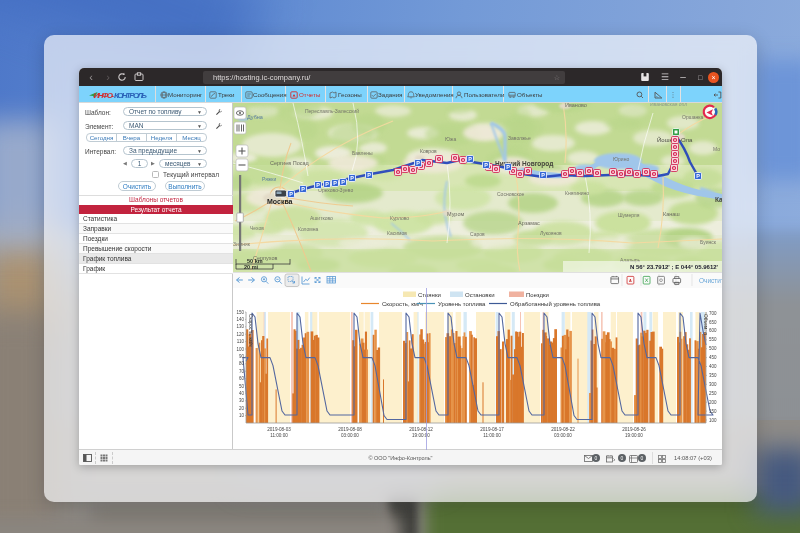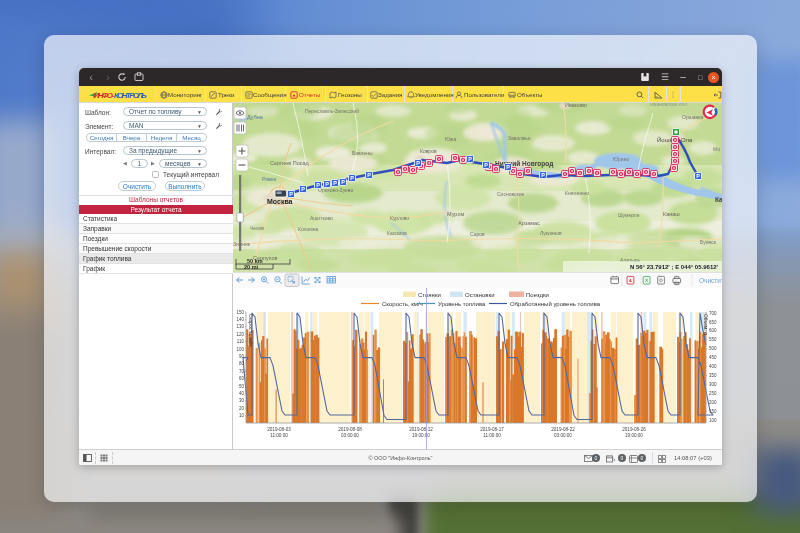--- a/index.html
+++ b/index.html
@@ -29,30 +29,31 @@
         <div class="abs" style="left:6px;top:3px;width:12px;height:12px;color:#9a9596;font-size:11px;line-height:12px;text-align:center;">‹</div>
         <div class="abs" style="left:23px;top:3px;width:12px;height:12px;color:#5f5a5b;font-size:11px;line-height:12px;text-align:center;">›</div>
         <svg class="abs" style="left:38px;top:4px;" width="10" height="10" viewBox="0 0 10 10">
           <path d="M8.2 5a3.2 3.2 0 1 1-1-2.3" fill="none" stroke="#cac6c7" stroke-width="1.1"></path>
           <path d="M7.2 0.8 l0.4 2.2 -2.2 -0.4z" fill="#cac6c7"></path>
         </svg>
         <svg class="abs" style="left:55px;top:4px;" width="10" height="10" viewBox="0 0 10 10">
           <rect x="1" y="2" width="8" height="6.5" rx="1" fill="none" stroke="#cac6c7" stroke-width="1"></rect>
           <rect x="3.4" y="0.8" width="3.2" height="2.4" fill="#2c2829" stroke="#cac6c7" stroke-width="1"></rect>
         </svg>
+        <div class="abs" style="left:124px;top:2.5px;width:362px;height:13px;background:#413d3e;border-radius:2px;color:#dedada;font-size:7.5px;line-height:13px;"><span style="margin-left:10px;">https://hosting.ic-company.ru/</span><span style="position:absolute;right:5px;top:0;color:#8a8586;font-size:7px;">☆</span></div>
         <svg class="abs" style="left:561px;top:4px;" width="10" height="10" viewBox="0 0 10 10">
           <rect x="1.2" y="1" width="7.6" height="8" rx="1" fill="#e8e4e5"></rect>
           <rect x="3.6" y="1" width="2.8" height="3.4" fill="#2c2829"></rect>
         </svg>
         <div class="abs" style="left:580px;top:3px;width:12px;height:12px;color:#cac6c7;font-size:9px;line-height:12px;text-align:center;">☰</div>
         <div class="abs" style="left:598px;top:3px;width:12px;height:12px;color:#cac6c7;font-size:10px;line-height:11px;text-align:center;">–</div>
         <div class="abs" style="left:615px;top:3.5px;width:12px;height:12px;color:#cac6c7;font-size:7px;line-height:11px;text-align:center;">□</div>
         <div class="abs" style="left:629px;top:3.5px;width:11px;height:11px;background:#e95420;border-radius:50%;color:#fff;font-size:7px;line-height:11px;text-align:center;">×</div>
       </div>
-      <div class="abs" style="left:0;top:18px;width:643px;height:17px;background:#fde047;border-bottom:1px solid #d9d9d9;">
+      <div class="abs" style="left:0;top:18px;width:643px;height:17px;background:#7dd3fc;border-bottom:1px solid #d9d9d9;">
         <svg class="abs" style="left:9px;top:3.5px;" width="10" height="10" viewBox="0 0 10 10">
           <path d="M9.5 2 L1 5.6 L5 6 L6.5 8.2 Z" fill="#2e9e44"></path>
         </svg>
         <svg class="abs" style="left:14px;top:3px;" width="56" height="11" viewBox="0 0 56 11">
           <text x="0.5" y="8.5" font-size="8" font-weight="bold" font-style="italic" fill="#d42b2b" textLength="20.5" font-family="Liberation Sans">ИНФО-</text>
           <text x="21" y="8.5" font-size="8" font-weight="bold" font-style="italic" fill="#2b62b8" textLength="33" font-family="Liberation Sans">КОНТРОЛЬ</text>
         </svg>
         <div class="abs" style="left:76px;top:0;width:1px;height:16px;background:#ddd;"></div>
         <div class="abs" style="left:126px;top:0;width:1px;height:16px;background:#e2e2e2;"></div>
         <div class="abs" style="left:162px;top:0;width:1px;height:16px;background:#e2e2e2;"></div>

